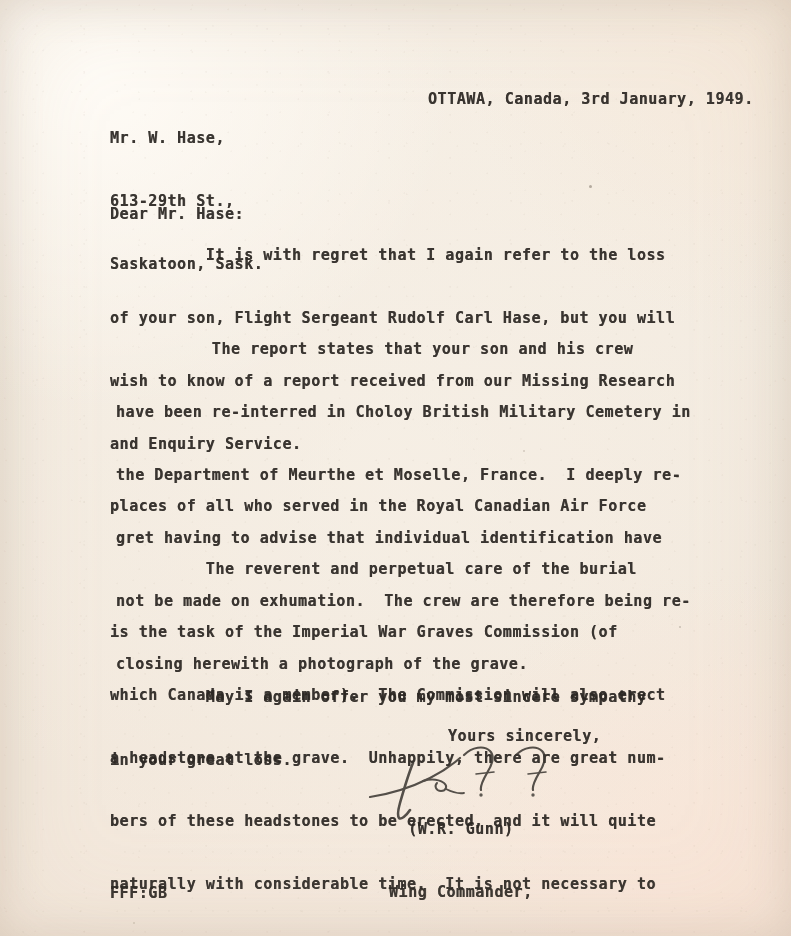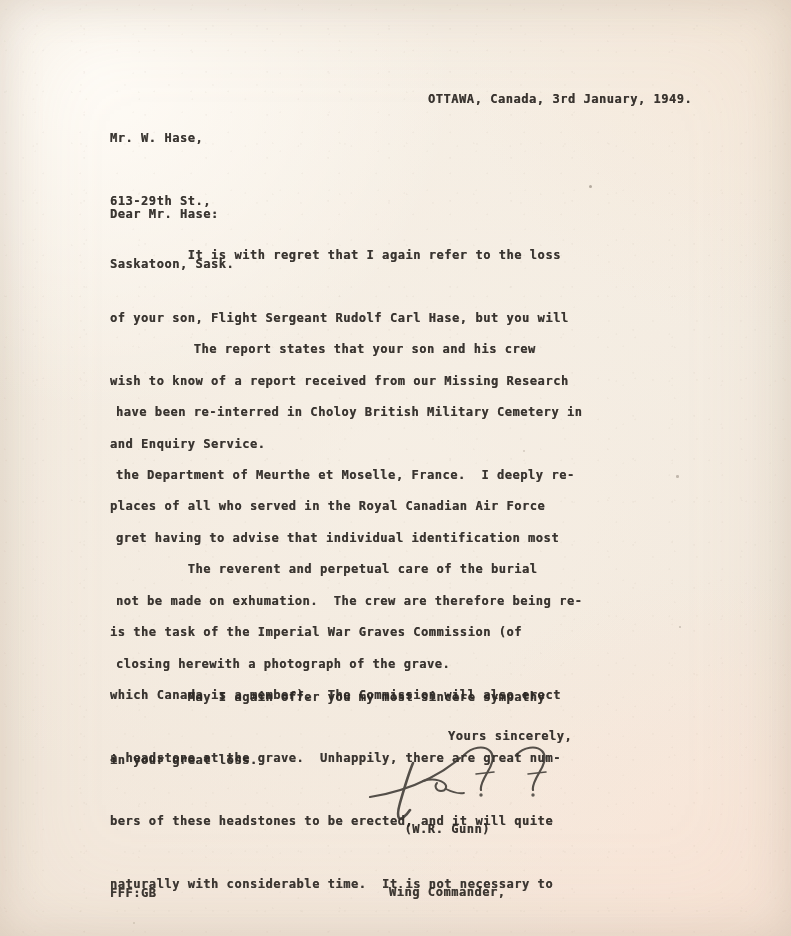--- a/index.html
+++ b/index.html
@@ -51,21 +51,21 @@
   #speck-b { left: 676px; top: 475px; width: 2.5px; height: 2.5px; background: rgba(90,78,66,0.33); }
   #speck-c { left: 679px; top: 626px; width: 2px;   height: 2px;  background: rgba(90,78,66,0.28); }
   #speck-d { left: 523px; top: 450px; width: 2px;   height: 2px;  background: rgba(90,78,66,0.22); }
   #speck-e { left: 133px; top: 922px; width: 2px;   height: 2px;  background: rgba(90,78,66,0.2); }
 
   .txt {
     position: absolute;
     white-space: pre;
     color: #2b2723;
     font-family: "DejaVu Sans Mono", monospace;
-    font-size: 12px;
+    font-size: 15px;
     font-weight: 700;
     letter-spacing: 0.55px;
     line-height: 21px;
     text-shadow:
       0 0 0.6px rgba(43,39,35,0.55),
       0.4px 0.2px 0.5px rgba(60,54,48,0.35);
     opacity: 0.93;
   }
 
   .block { position: absolute; }
@@ -136,21 +136,21 @@
   </div>
 
   <div class="txt block" id="salutation">
     <span class="line">Dear Mr. Hase:</span>
   </div>
 
   <div class="txt block" id="para-2">
     <span class="line">          The report states that your son and his crew</span>
     <span class="line">have been re-interred in Choloy British Military Cemetery in</span>
     <span class="line">the Department of Meurthe et Moselle, France.  I deeply re-</span>
-    <span class="line">gret having to advise that individual identification most</span>
+    <span class="line">gret having to advise that individual identification have</span>
     <span class="line">not be made on exhumation.  The crew are therefore being re-</span>
     <span class="line">closing herewith a photograph of the grave.</span>
   </div>
 
   <div class="txt block" id="para-3">
     <span class="line">places of all who served in the Royal Canadian Air Force</span>
     <span class="line">          The reverent and perpetual care of the burial</span>
     <span class="line">is the task of the Imperial War Graves Commission (of</span>
     <span class="line">which Canada is a member).  The Commission will also erect</span>
     <span class="line">a headstone at the grave.  Unhappily, there are great num-</span>

